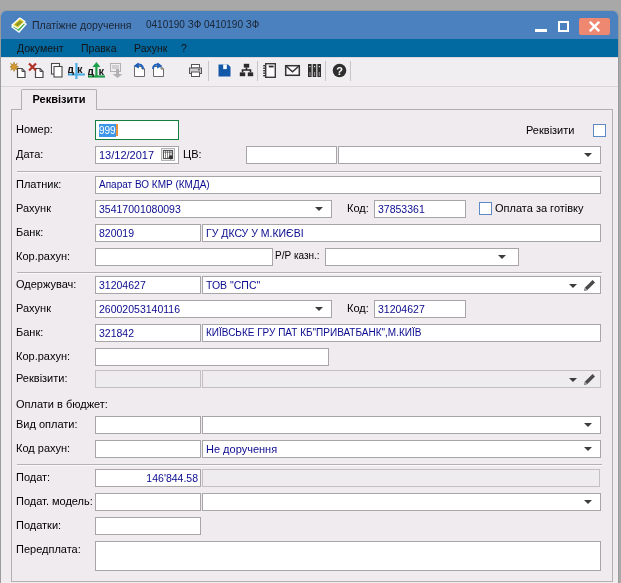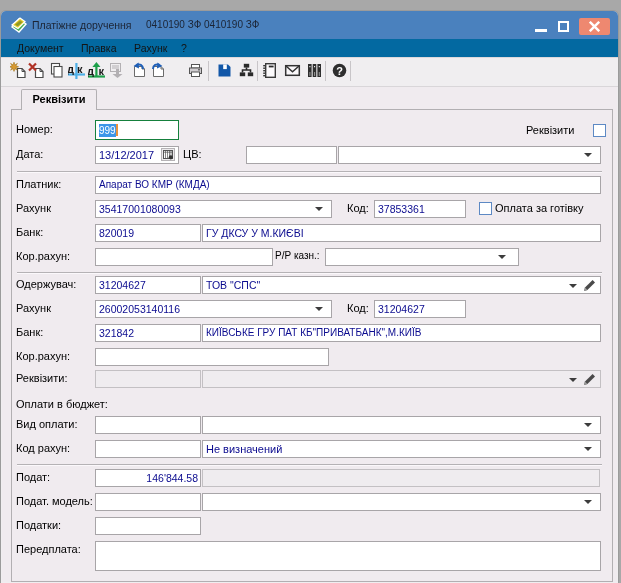--- a/index.html
+++ b/index.html
@@ -225,21 +225,21 @@
       <path d="M2 13 L3 9.6 L5.4 12 Z" fill="#9a9a9a"></path>
     </svg>
 
   <span class="lbl" style="left:16px;top:386px">Оплати в бюджет:</span>
   <span class="lbl" style="left:16px;top:406px">Вид оплати:</span>
   <div class="in" style="left:95px;top:406px;width:106px"></div>
   <div class="in" style="left:202px;top:406px;width:399px"></div>
   <i class="arr" style="left:584px;top:413px"></i>
   <span class="lbl" style="left:16px;top:430px">Код рахун:</span>
   <div class="in" style="left:95px;top:430px;width:106px"></div>
-  <div class="in" style="left:202px;top:430px;width:399px;font-size:11px">Не визначений</div>
+  <div class="in" style="left:202px;top:430px;width:399px;font-size:11px">Не доручення</div>
   <i class="arr" style="left:584px;top:437px"></i>
   <div class="sep" style="top:454px"></div>
 
   <span class="lbl" style="left:16px;top:459px">Подат:</span>
   <div class="in" style="left:95px;top:459px;width:106px;text-align:right;padding-right:2px">146'844.58</div>
   <div class="in dis" style="left:202px;top:459px;width:398px"></div>
   <span class="lbl" style="left:16px;top:483px">Подат. модель:</span>
   <div class="in" style="left:95px;top:483px;width:106px"></div>
   <div class="in" style="left:202px;top:483px;width:399px"></div>
   <i class="arr" style="left:584px;top:490px"></i>

